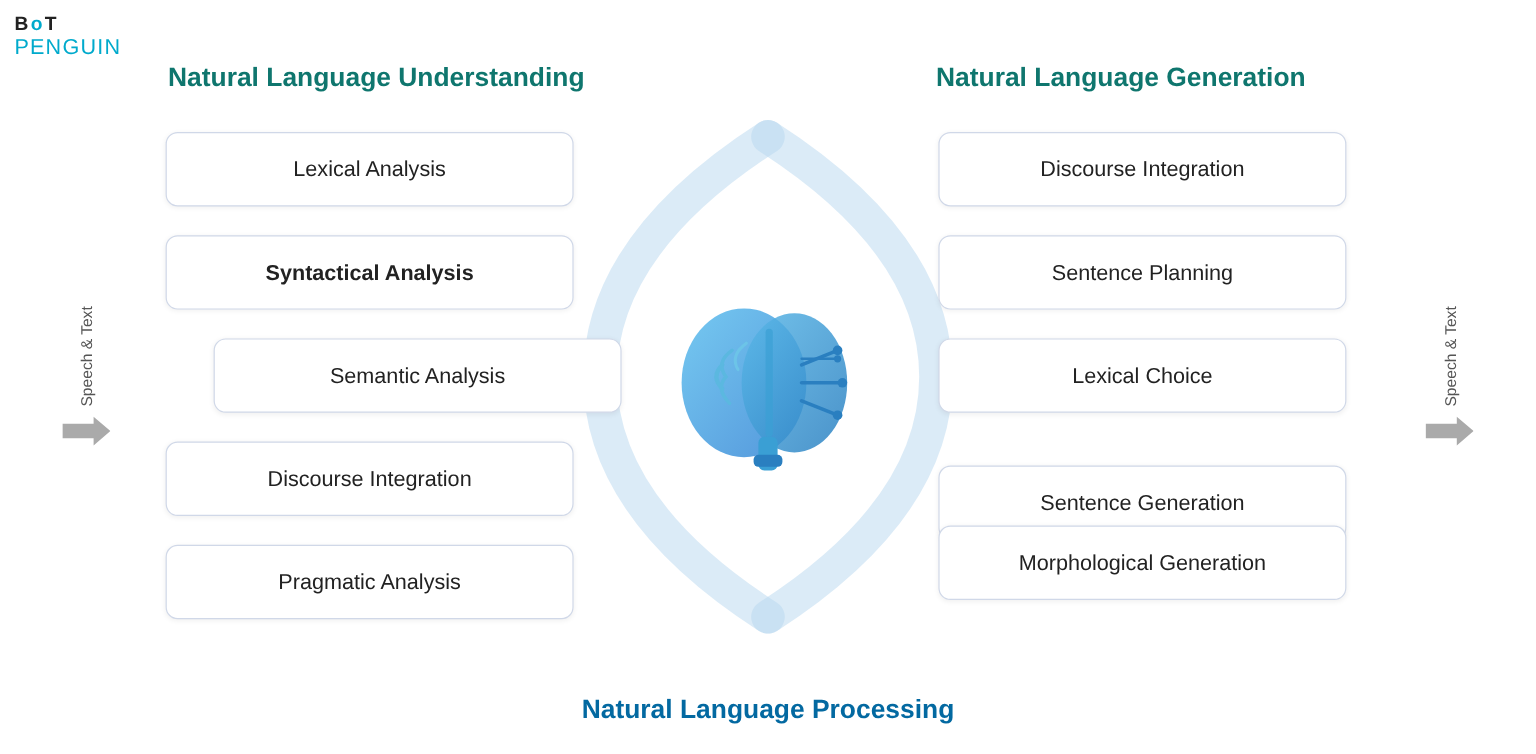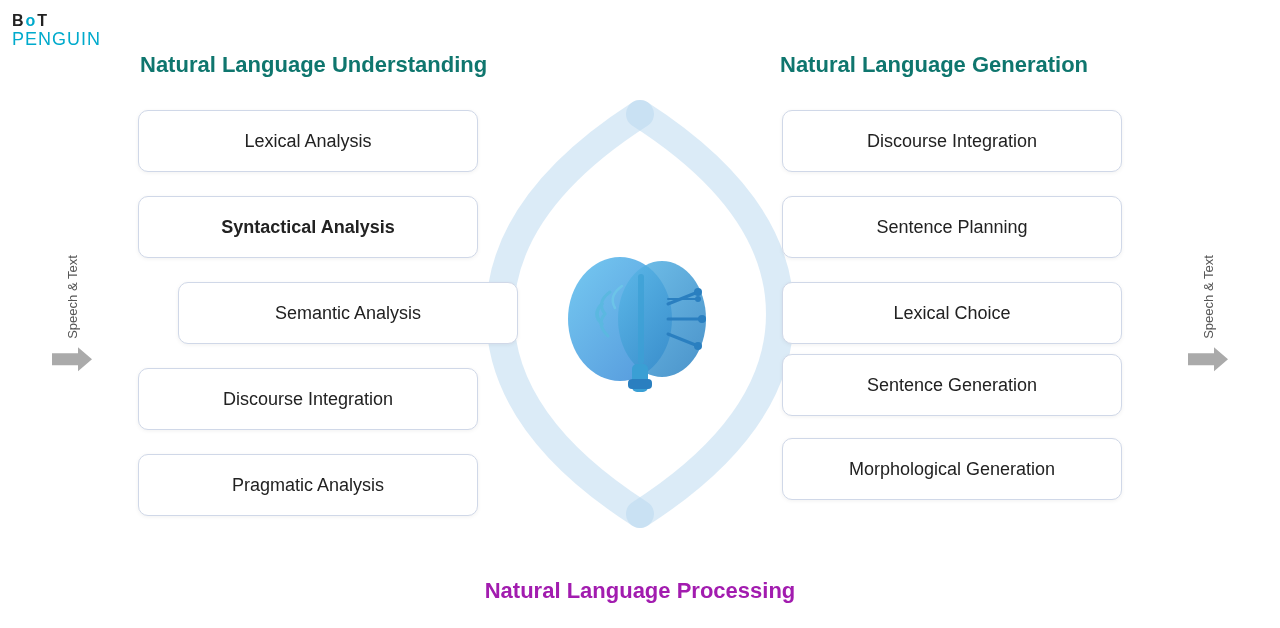--- a/index.html
+++ b/index.html
@@ -48,21 +48,21 @@
     .title-nlg { top: 52px; left: 780px; }
 
     
     .bottom-title {
       position: absolute;
       bottom: 24px;
       left: 50%;
       transform: translateX(-50%);
       font-size: 22px;
       font-weight: 700;
-      color: #a21caf;
+      color: #0369a1;
       white-space: nowrap;
     }
 
     
     .box {
       position: absolute;
       background: #ffffff;
       border: 1.5px solid #d0d8e8;
       border-radius: 10px;
       display: flex;
@@ -79,21 +79,21 @@
     .box-lexical { left: 138px; top: 110px; }
     .box-syntactical { left: 138px; top: 196px; font-weight: bold; }
     .box-semantic { left: 138px; top: 282px; margin-left: 40px; }
     .box-discourse-int { left: 138px; top: 368px; }
     .box-pragmatic { left: 138px; top: 454px; }
 
     
     .box-discourse-gen { left: 782px; top: 110px; }
     .box-sentence-plan { left: 782px; top: 196px; }
     .box-lexical-choice { left: 782px; top: 282px; }
-    .box-sentence-gen { left: 782px; top: 354px; }
+    .box-sentence-gen { left: 782px; top: 388px; }
     .box-morphological { left: 782px; top: 438px; }
 
     
     .brain-container {
       position: absolute;
       left: 50%;
       top: 50%;
       transform: translate(-50%, -50%);
       width: 180px;
       height: 180px;

